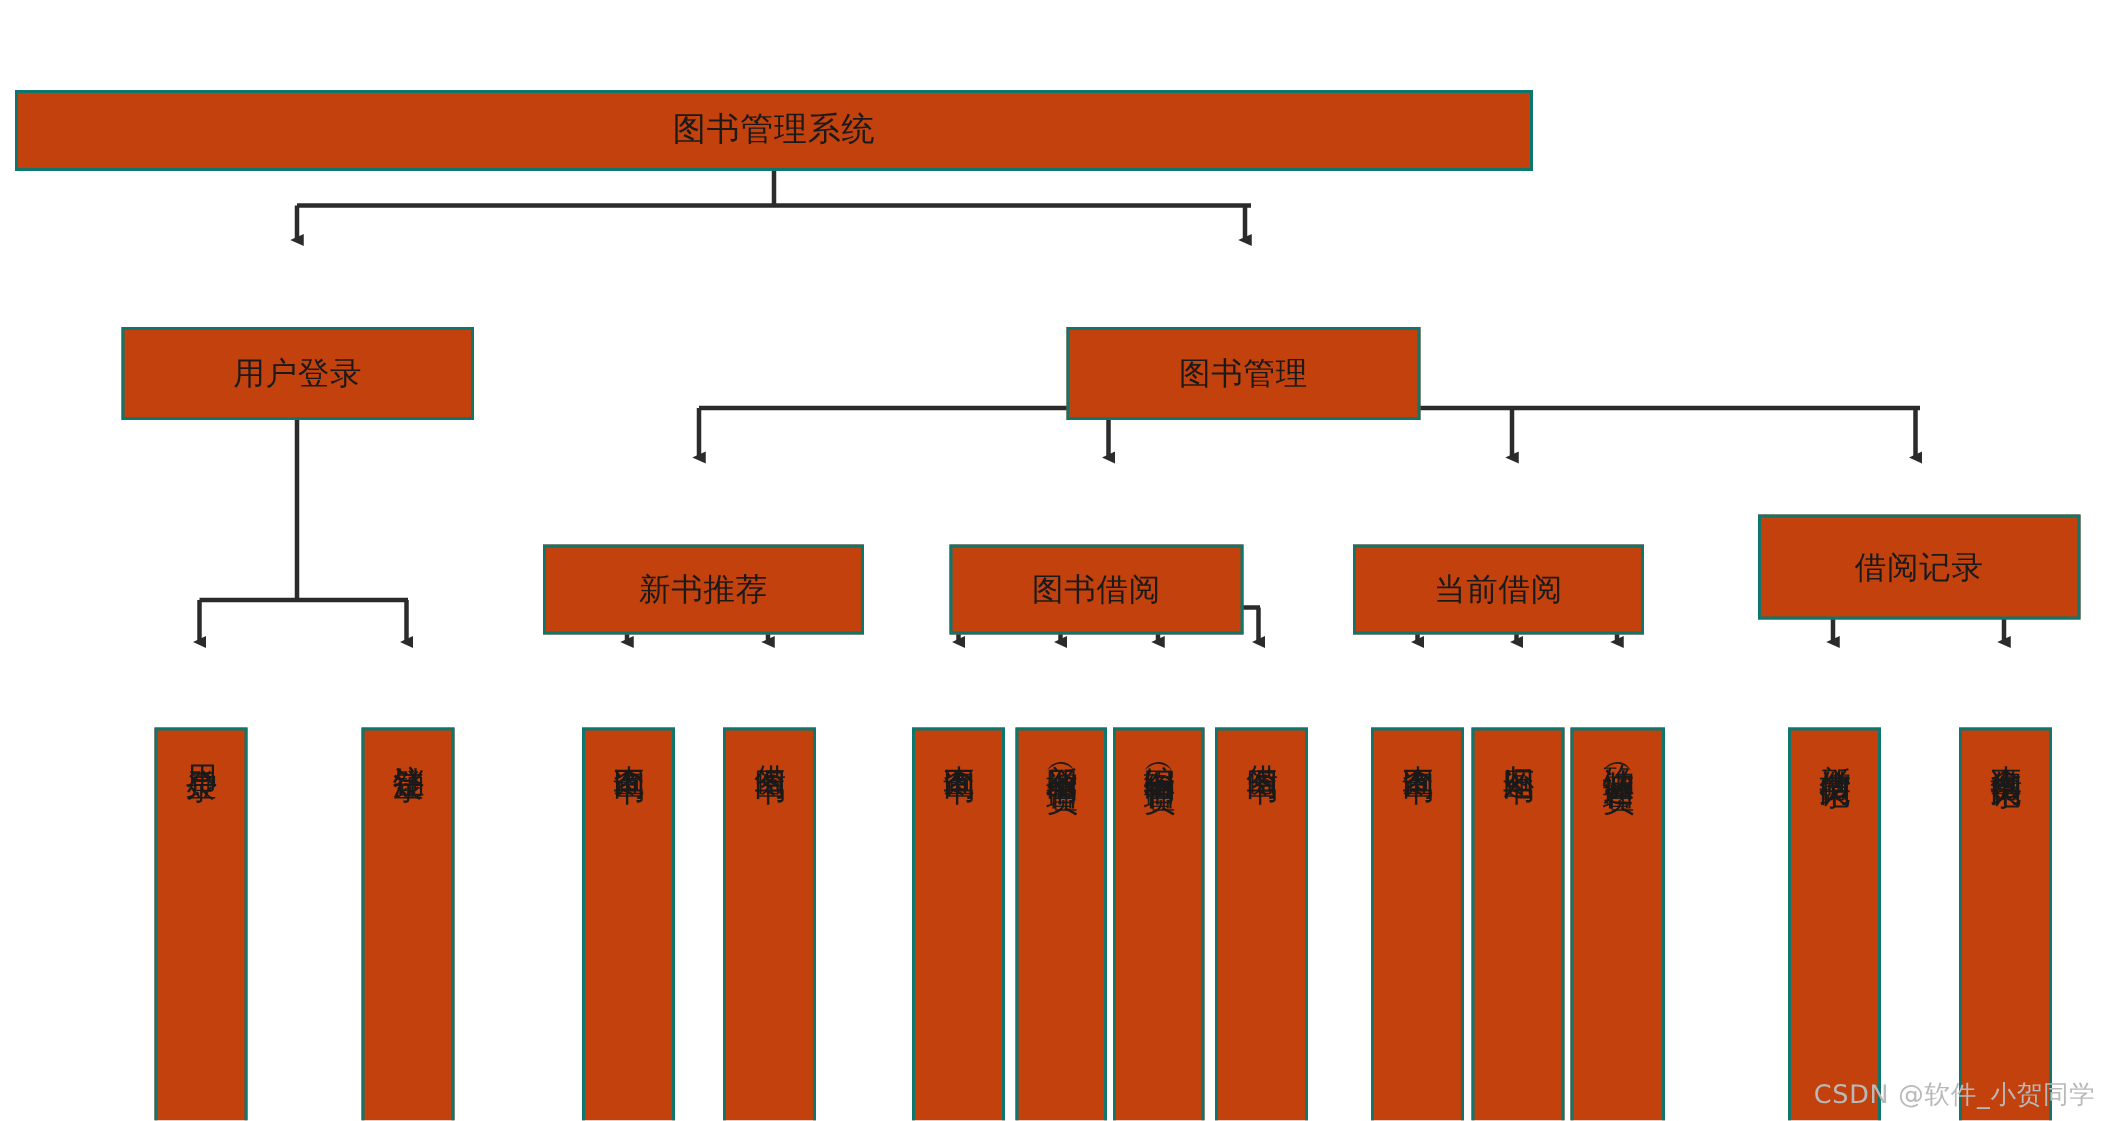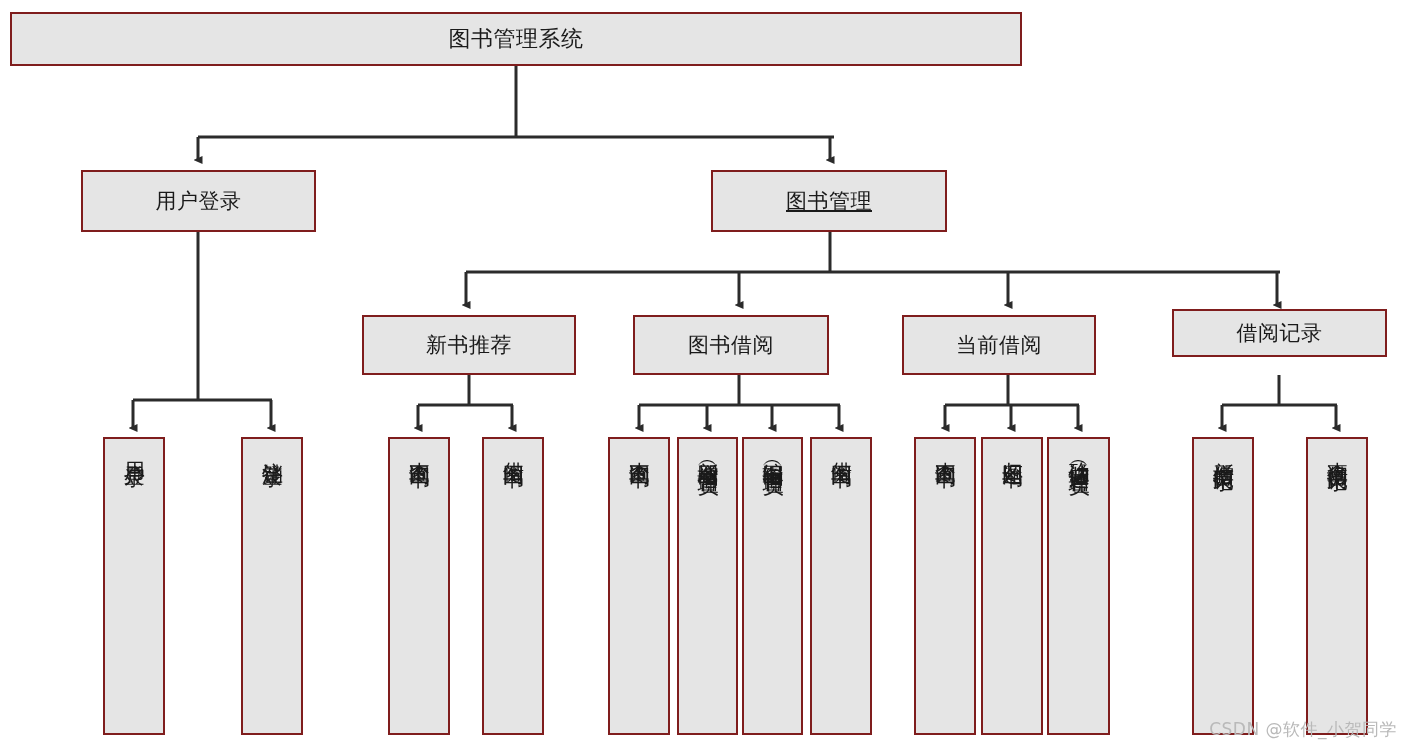--- a/index.html
+++ b/index.html
@@ -22,26 +22,27 @@
     position: absolute;
     left: 0;
     top: 0;
     width: 1405px;
     height: 747px;
     pointer-events: none;
   }
   .node {
     position: absolute;
     box-sizing: border-box;
-    background: #e5e5e5;
-    border: 2px solid #7f1d1d;
+    background: #c2410c;
+    border: 2px solid #0f766e;
     display: flex;
     align-items: center;
     justify-content: center;
     color: #1a1a1a;
+    margin-top: 48px;
   }
   .node .label {
     display: block;
     text-align: center;
     line-height: 1.18;
     letter-spacing: 0.5px;
   }
   .node.horizontal .label {
     font-size: 21px;
   }
@@ -127,34 +128,34 @@
     </g>
   </svg>
 
   <div class="node root horizontal" style="left:10px; top:12px; width:1012px; height:54px;">
     <span class="label">图书管理系统</span>
   </div>
 
   <div class="node horizontal" style="left:81px; top:170px; width:235px; height:62px;">
     <span class="label">用户登录</span>
   </div>
-  <div class="node horizontal" style="left:711px; top:170px; width:236px; height:62px;text-decoration:underline;">
+  <div class="node horizontal" style="left:711px; top:170px; width:236px; height:62px;">
     <span class="label">图书管理</span>
   </div>
 
   <div class="node horizontal" style="left:362px; top:315px; width:214px; height:60px;">
     <span class="label">新书推荐</span>
   </div>
   <div class="node horizontal" style="left:633px; top:315px; width:196px; height:60px;">
     <span class="label">图书借阅</span>
   </div>
   <div class="node horizontal" style="left:902px; top:315px; width:194px; height:60px;">
     <span class="label">当前借阅</span>
   </div>
-  <div class="node horizontal" style="left:1172px; top:309px; width:215px; height:48px;">
+  <div class="node horizontal" style="left:1172px; top:295px; width:215px; height:70px;">
     <span class="label">借阅记录</span>
   </div>
 
   <div class="node vertical" style="left:103px; top:437px; width:62px; height:298px;">
     <span class="label">用户登录</span>
   </div>
   <div class="node vertical" style="left:241px; top:437px; width:62px; height:298px;">
     <span class="label">注销登录</span>
   </div>
 

